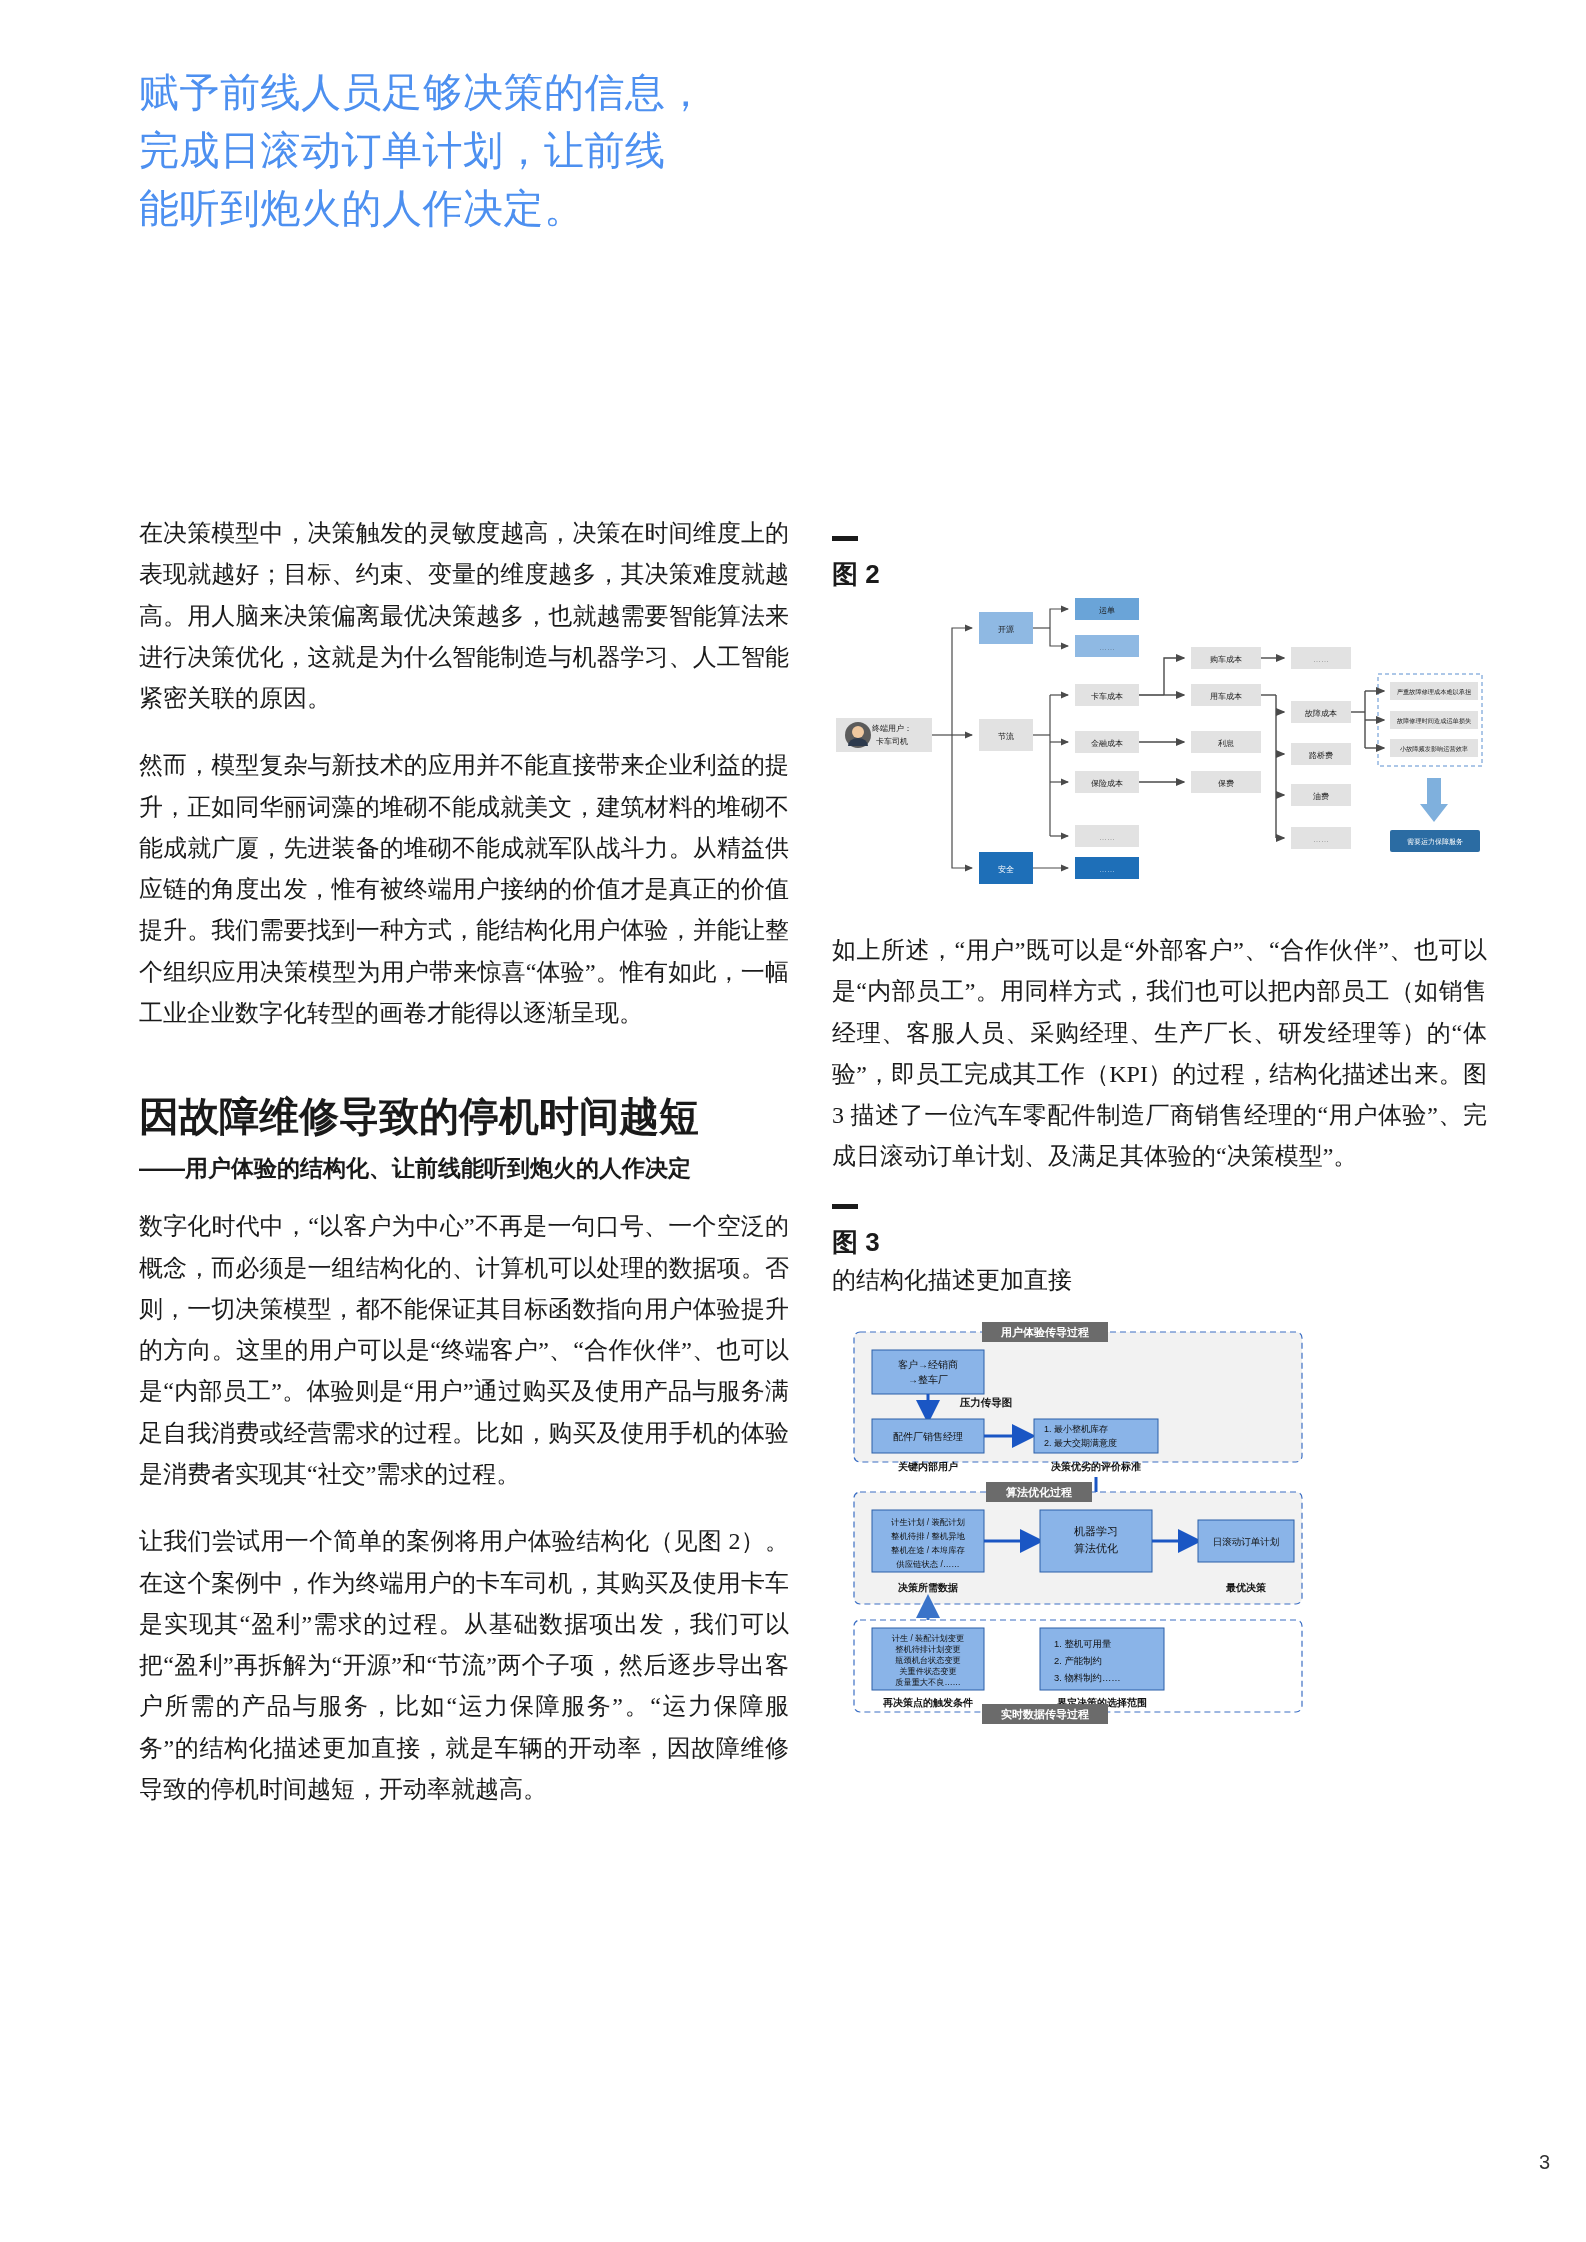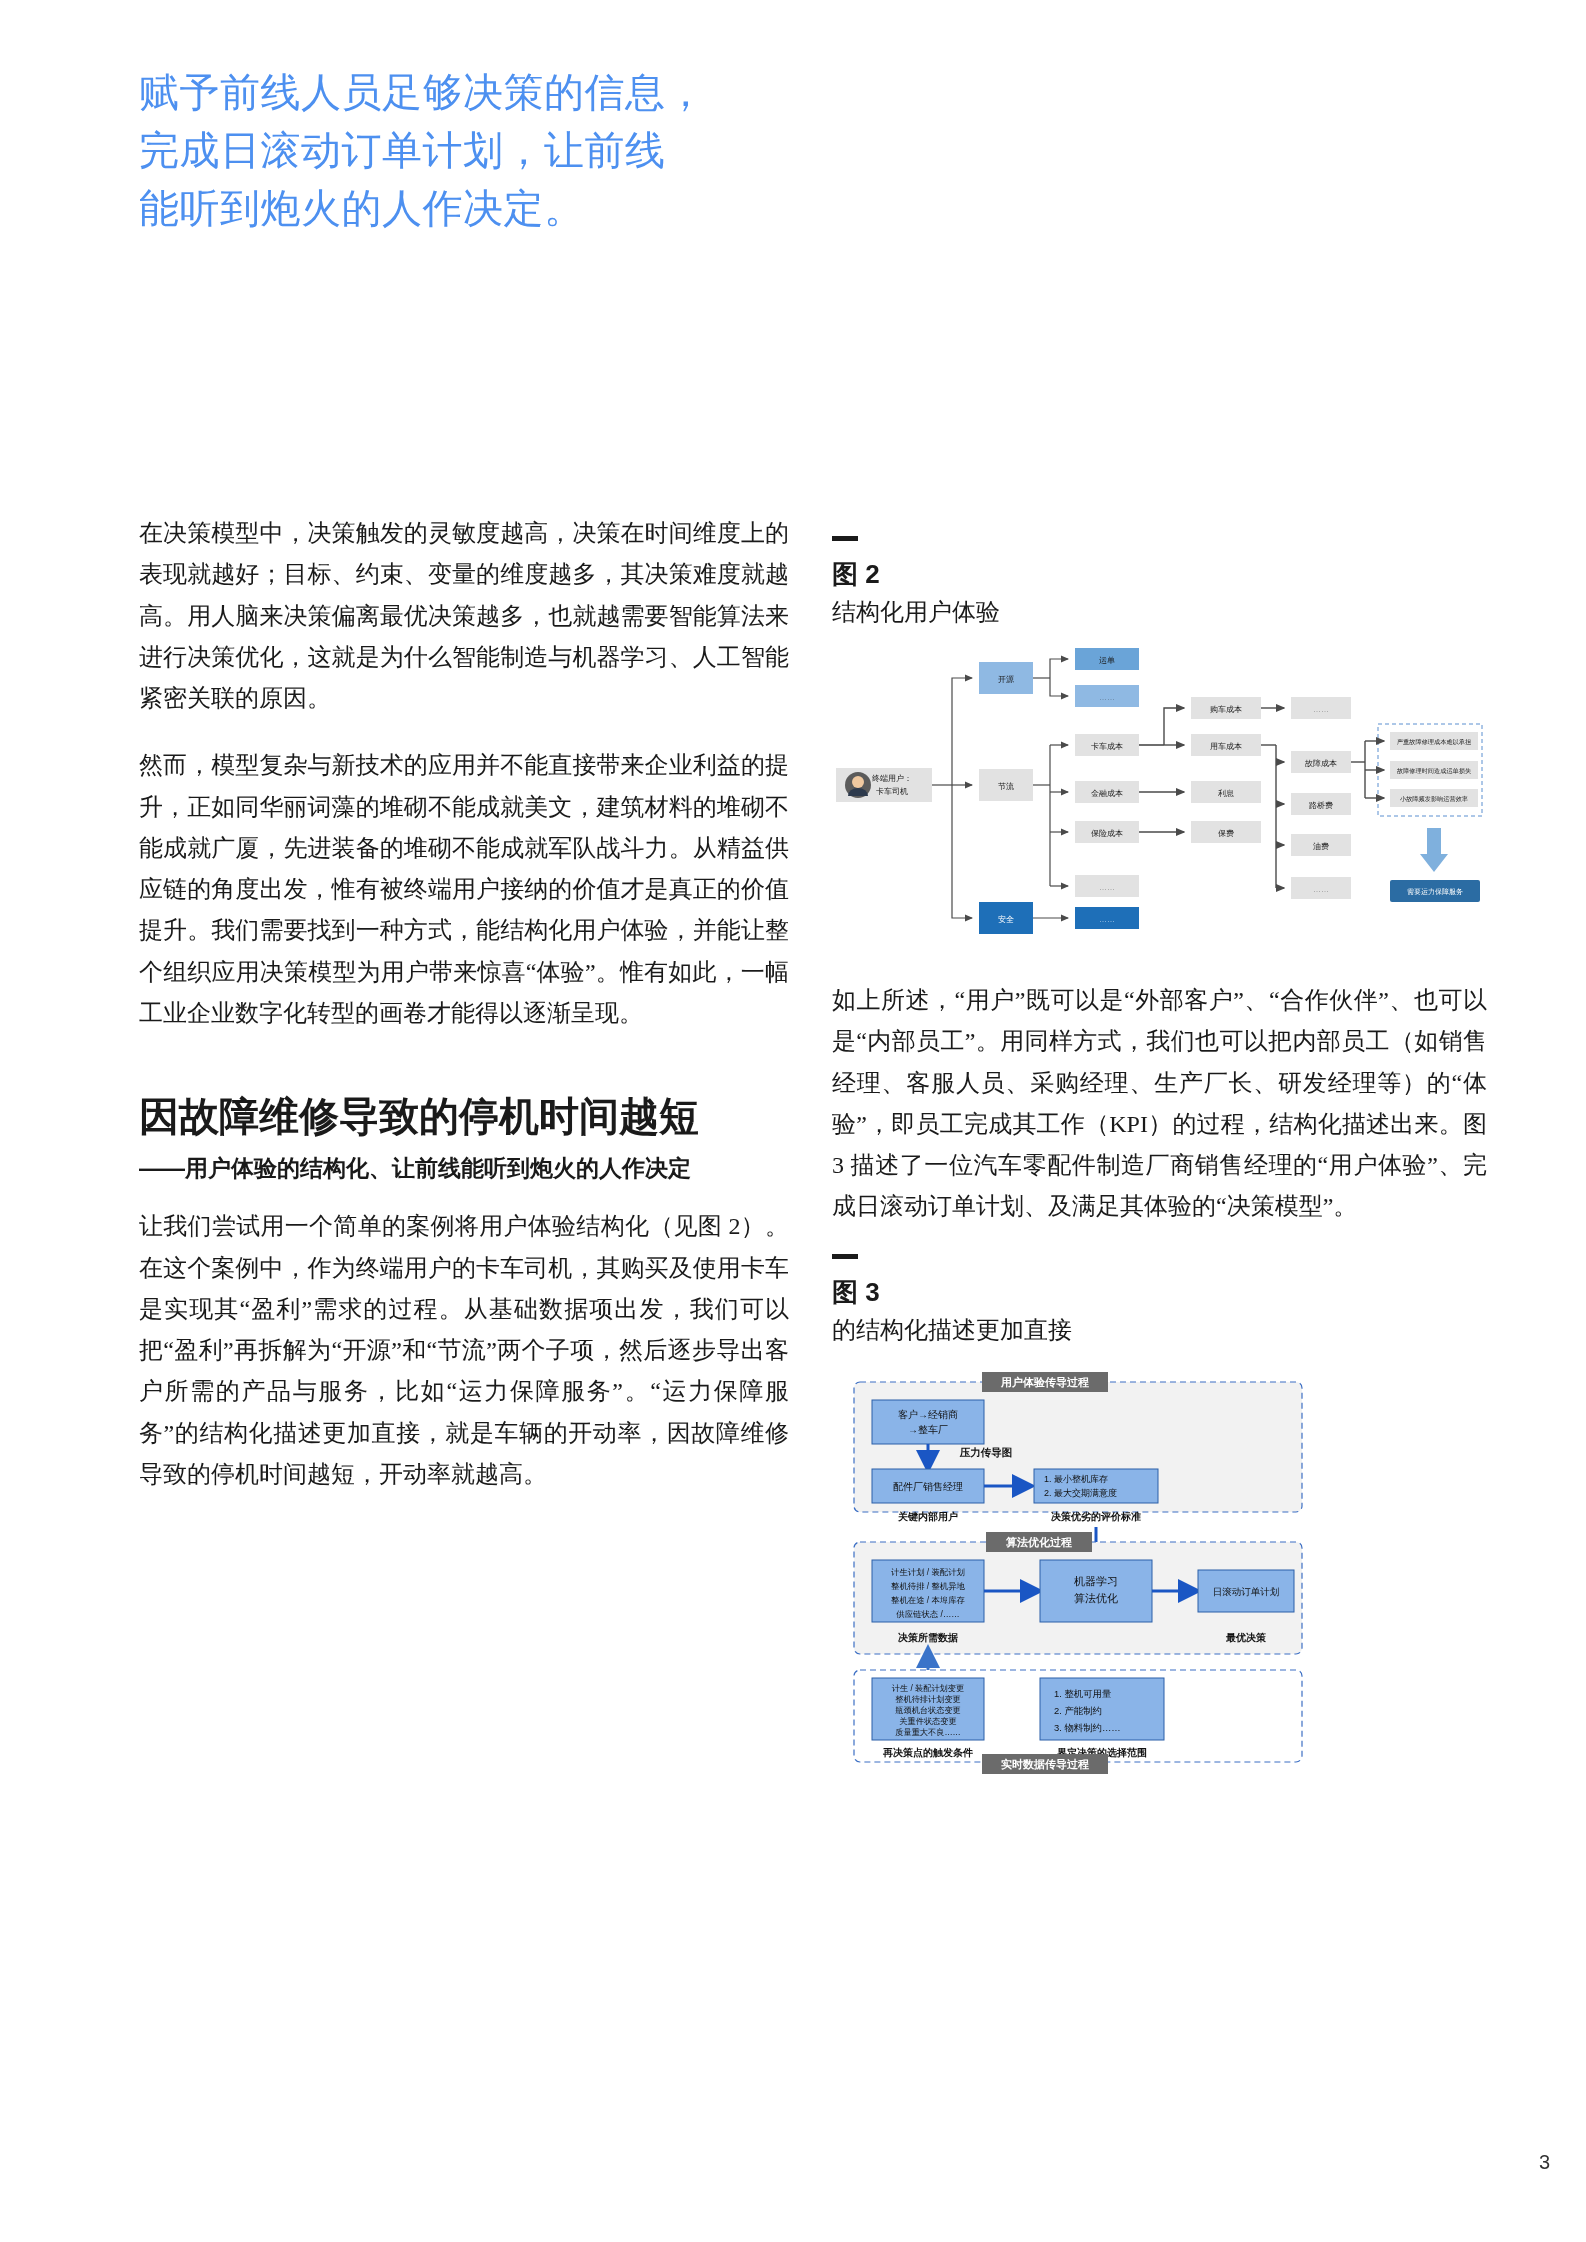--- a/index.html
+++ b/index.html
@@ -83,28 +83,28 @@
   </div>
 
   <div class="col-left">
 
     <p class="body">在决策模型中，决策触发的灵敏度越高，决策在时间维度上的表现就越好；目标、约束、变量的维度越多，其决策难度就越高。用人脑来决策偏离最优决策越多，也就越需要智能算法来进行决策优化，这就是为什么智能制造与机器学习、人工智能紧密关联的原因。</p>
     <p class="body">然而，模型复杂与新技术的应用并不能直接带来企业利益的提升，正如同华丽词藻的堆砌不能成就美文，建筑材料的堆砌不能成就广厦，先进装备的堆砌不能成就军队战斗力。从精益供应链的角度出发，惟有被终端用户接纳的价值才是真正的价值提升。我们需要找到一种方式，能结构化用户体验，并能让整个组织应用决策模型为用户带来惊喜“体验”。惟有如此，一幅工业企业数字化转型的画卷才能得以逐渐呈现。</p>
 
     <h2 class="section">因故障维修导致的停机时间越短</h2>
     <h3 class="subsection">——用户体验的结构化、让前线能听到炮火的人作决定</h3>
 
+    <p class="body">数字化时代中，“以客户为中心”不再是一句口号、一个空泛的概念，而必须是一组结构化的、计算机可以处理的数据项。否则，一切决策模型，都不能保证其目标函数指向用户体验提升的方向。这里的用户可以是“终端客户”、“合作伙伴”、也可以是“内部员工”。体验则是“用户”通过购买及使用产品与服务满足自我消费或经营需求的过程。比如，购买及使用手机的体验是消费者实现其“社交”需求的过程。</p>
     <p class="body">让我们尝试用一个简单的案例将用户体验结构化（见图 2）。在这个案例中，作为终端用户的卡车司机，其购买及使用卡车是实现其“盈利”需求的过程。从基础数据项出发，我们可以把“盈利”再拆解为“开源”和“节流”两个子项，然后逐步导出客户所需的产品与服务，比如“运力保障服务”。“运力保障服务”的结构化描述更加直接，就是车辆的开动率，因故障维修导致的停机时间越短，开动率就越高。</p>
   </div>
 
   <div class="col-right">
 
     <div class="fig-rule"></div>
     <div class="fig-num">图 2</div>
-    <div class="fig-title">结构化用户体验</div>
 
     <div class="fig2-wrap">
       <svg viewBox="0 0 655 300" width="655" height="300" xmlns="http://www.w3.org/2000/svg">
         <defs>
           <marker id="ah" markerWidth="7" markerHeight="7" refX="6" refY="3" orient="auto">
             <path d="M0,0 L7,3 L0,6 z" fill="#4a4a4a"></path>
           </marker>
           <marker id="ahb" markerWidth="9" markerHeight="9" refX="4.5" refY="4.5" orient="auto">
             <path d="M0,0 L9,4.5 L0,9 z" fill="#7fb0dd"></path>
           </marker>

